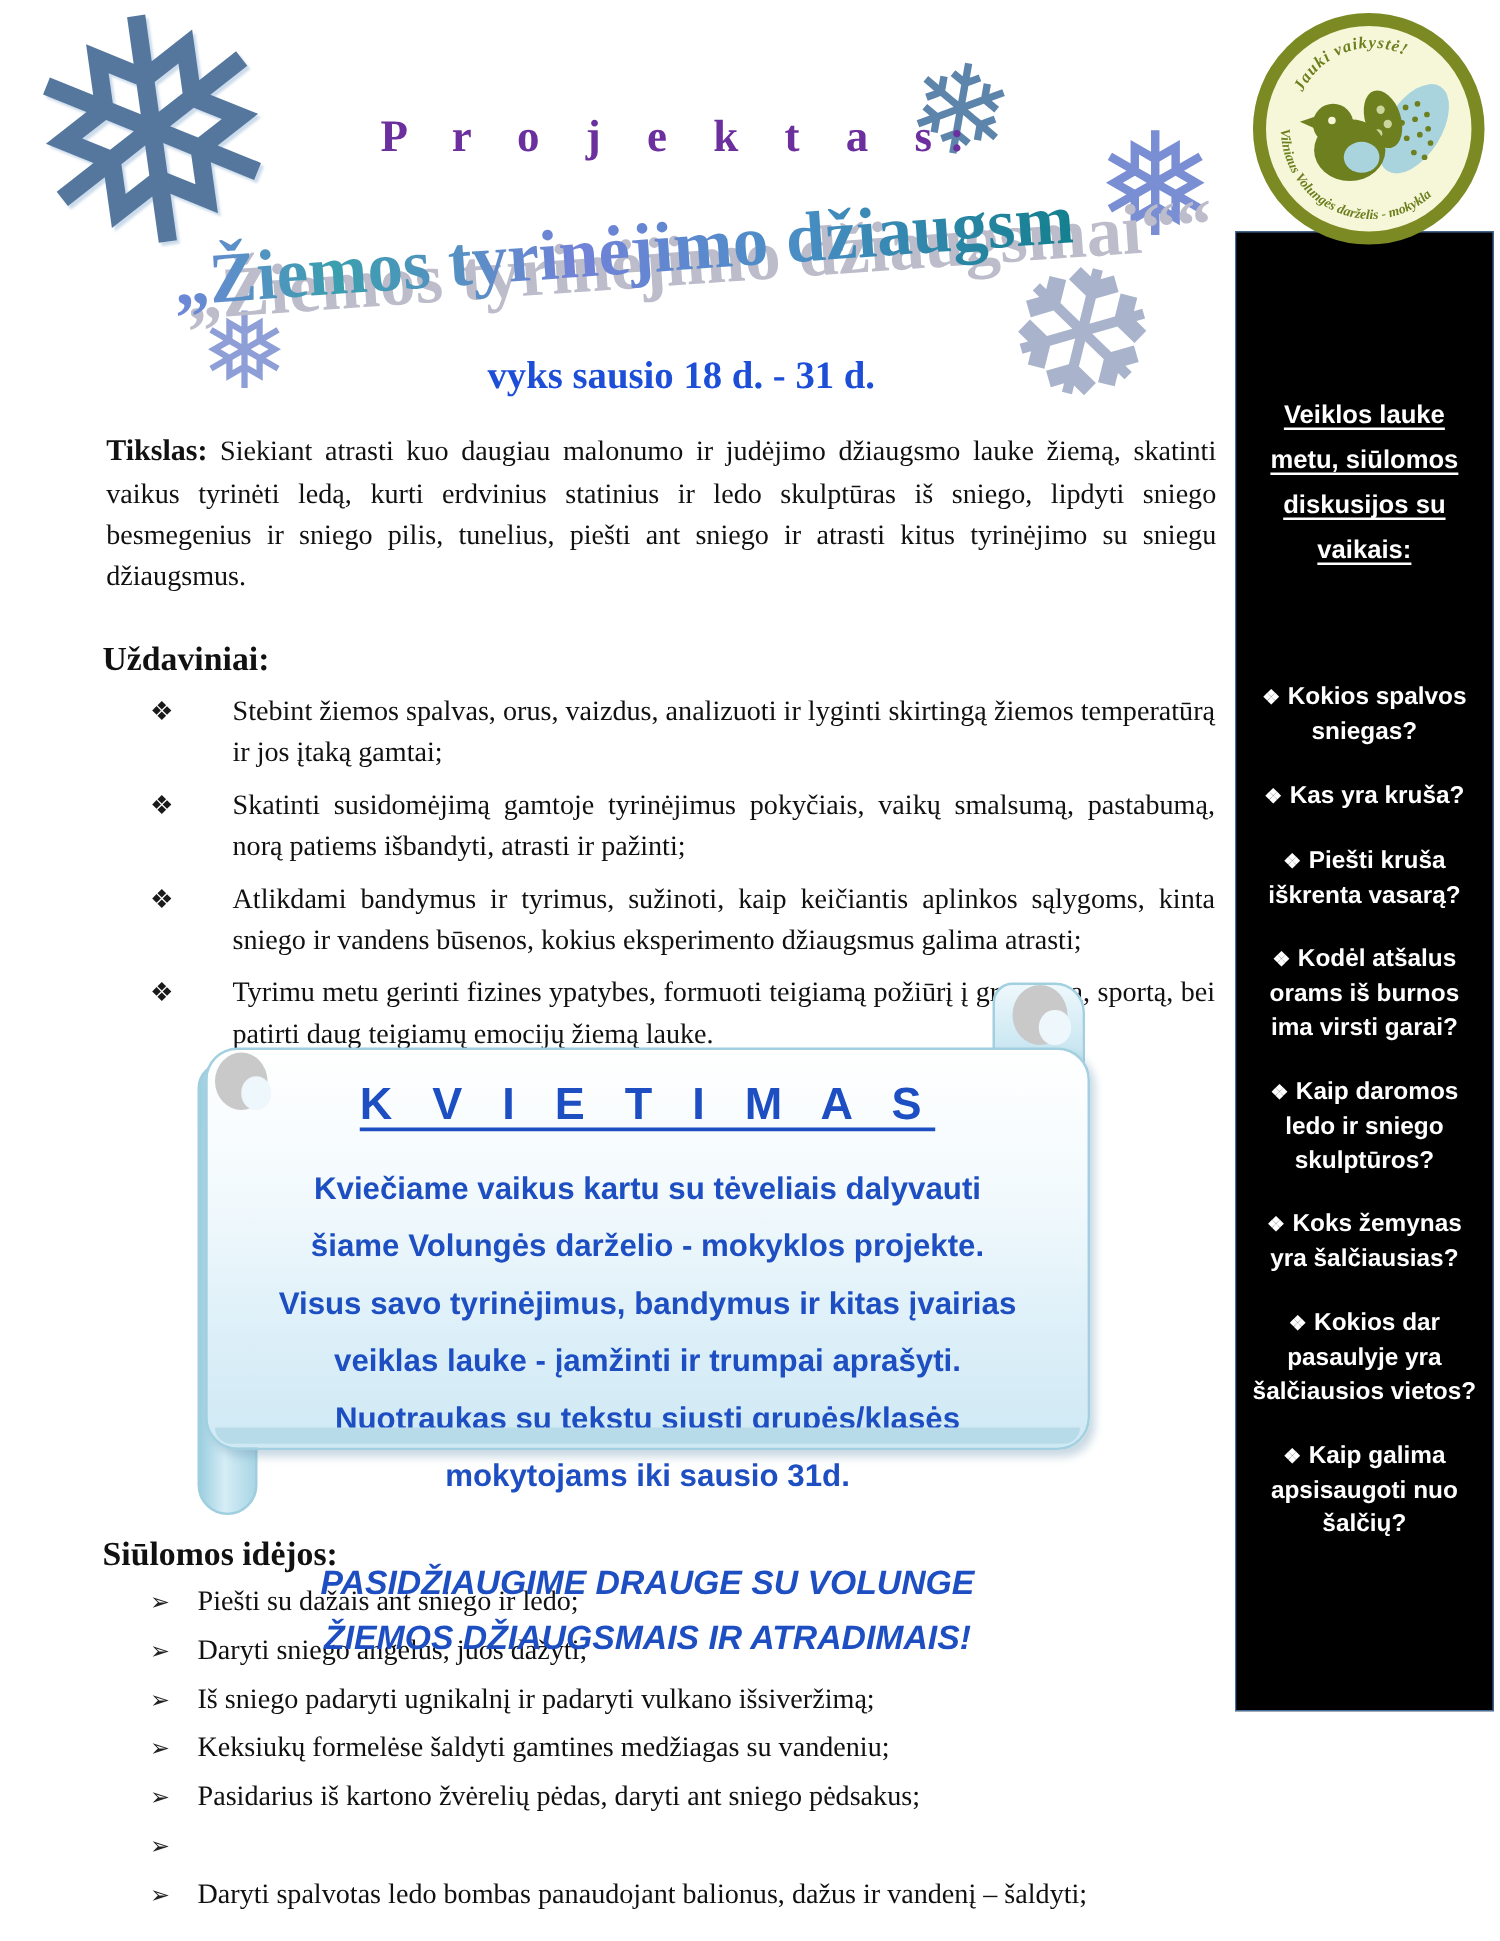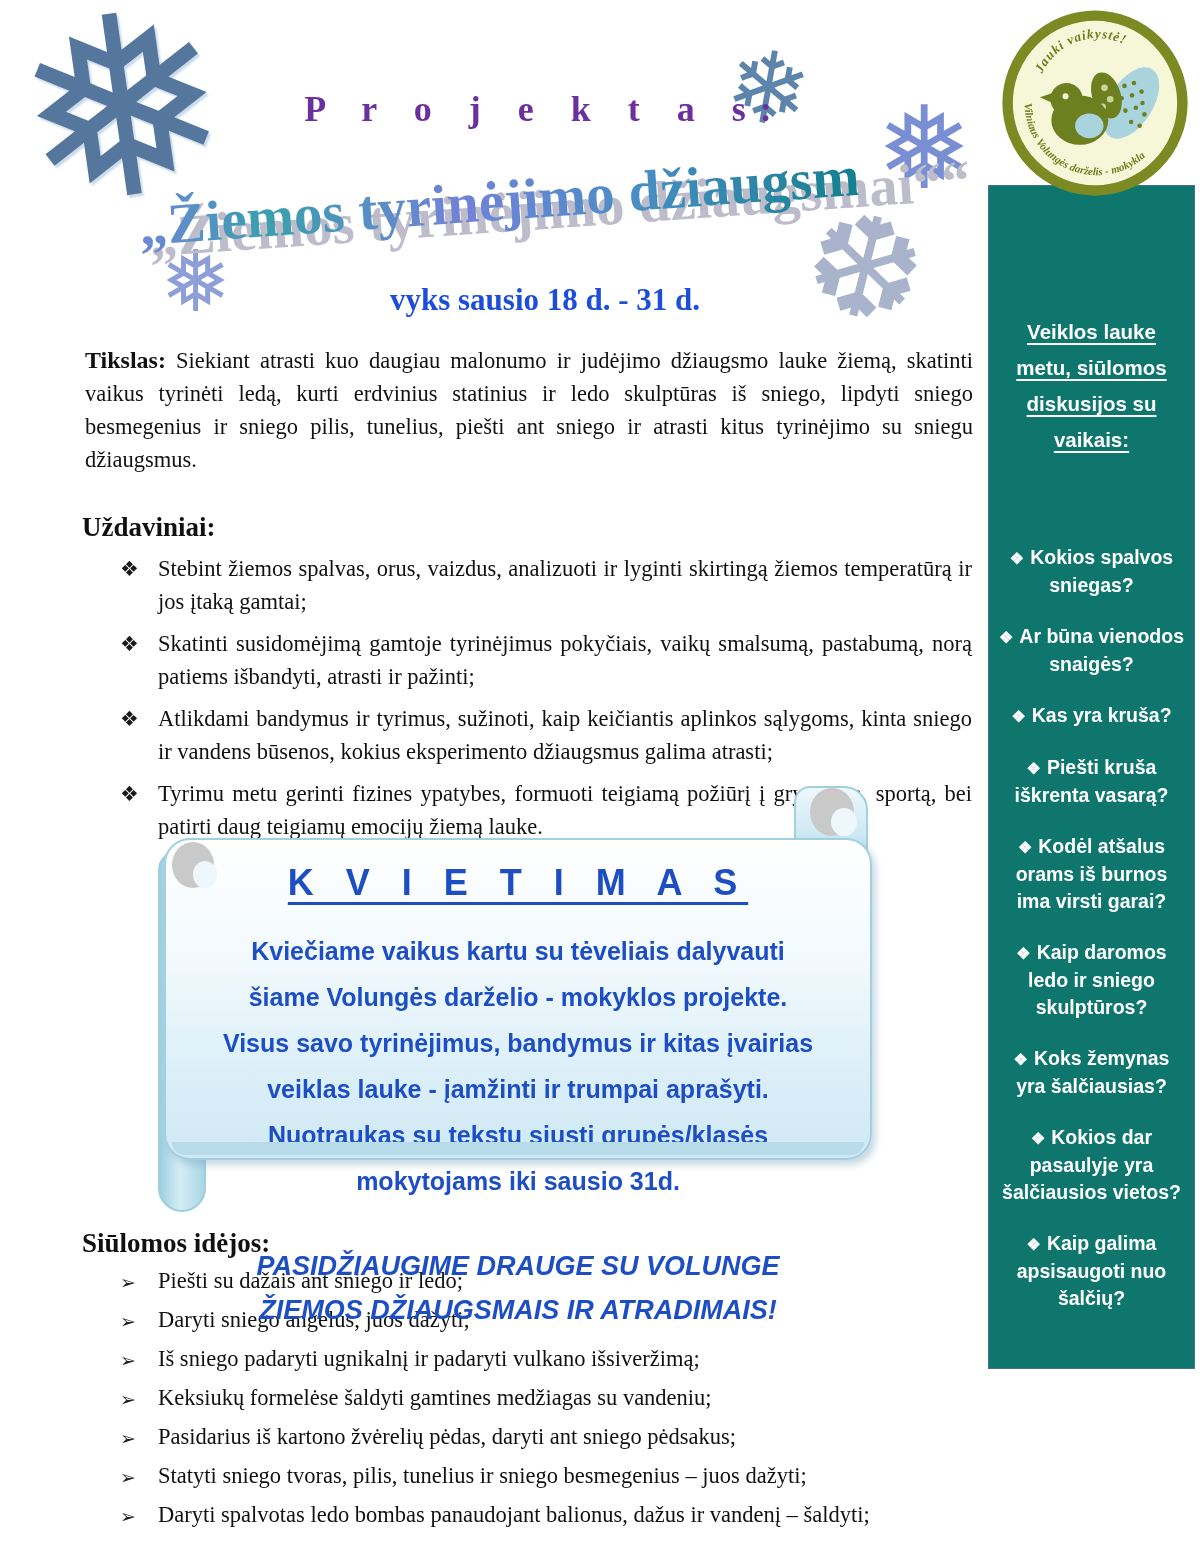--- a/index.html
+++ b/index.html
@@ -35,21 +35,21 @@
   .tikslas .lbl { font-weight:bold; font-size:24px; }
   .h-serif { position:absolute; left:82px; font-size:27px; font-weight:bold; }
   .h-uzd { top:512px; }
   .h-idj { top:1228px; }
 
   ul.plain { list-style:none; position:absolute; }
   .uzd-list { left:120px; top:552px; width:852px; }
   .uzd-list li { display:flex; gap:14px; margin-bottom:9px;
                  font-size:22.5px; line-height:33px; }
   .uzd-list .blt { flex:0 0 24px; font-size:21px; padding-top:1px; color:#1a1a1a; }
-  .uzd-list .btxt { text-align:justify; }
+  .uzd-list .btxt { text-align:justify;margin-left:28px; }
 
   .idj-list { left:120px; top:1266px; width:860px; }
   .idj-list li { display:flex; gap:16px; margin-bottom:7px; font-size:22.5px; line-height:30px; }
   .idj-list .blt { flex:0 0 22px; font-size:19px; padding-top:2px; color:#222; }
 
   
   .scroll { position:absolute; left:156px; top:786px; width:724px; height:436px; }
   .roll-left { position:absolute; left:2px; top:64px; width:48px; height:362px;
                background:linear-gradient(90deg,#9ccfe0,#d6edf6 45%,#a9d6e5);
                border:2px solid #9fcede; border-radius:22px 22px 26px 26px; z-index:1; }
@@ -71,21 +71,21 @@
   .kv-title { margin-top:22px; display:inline-block; font-size:36px; font-weight:bold;
               letter-spacing:11px; color:#1d4ec2; text-decoration:underline;
               text-underline-offset:7px; }
   .kv-body { width:600px; margin:24px auto 0; font-size:25px; font-weight:bold;
              line-height:46px; color:#1d4ec2; }
   .kv-close { width:620px; margin:40px auto 0; font-size:27px; font-style:italic;
               font-weight:600; line-height:44px; color:#1d4ec2; }
 
   
   .sidebar { position:absolute; left:988px; top:185px; width:207px; height:1184px;
-             background:#0f766e; border:1px solid #44719f;
+             background:#000000; border:1px solid #44719f;
              font-family:"Liberation Sans", sans-serif; color:#ffffff; }
   .sb-heading { margin:128px 10px 0; text-align:center; font-size:20.5px; font-weight:bold;
                 line-height:36px; text-decoration:underline; text-underline-offset:4px; }
   .sb-items { margin-top:86px; }
   .sb-item { margin:0 8px 24px; text-align:center; font-size:19.5px; font-weight:bold;
              line-height:27px; }
   .sb-item .blt { font-size:16px; margin-right:6px; }
 
   
   .logo { position:absolute; left:1000px; top:8px; width:190px; height:190px; }
@@ -159,33 +159,31 @@
   <li>
       <span class="blt">➢</span>
       <span>Keksiukų formelėse šaldyti gamtines medžiagas su vandeniu;</span>
     </li>
   <li>
       <span class="blt">➢</span>
       <span>Pasidarius iš kartono žvėrelių pėdas, daryti ant sniego pėdsakus;</span>
     </li>
   <li>
       <span class="blt">➢</span>
-      <span>Statyti sniego tvoras, pilis, tunelius ir sniego besmegenius – juos dažyti;</span>
     </li>
   <li>
       <span class="blt">➢</span>
       <span>Daryti spalvotas ledo bombas panaudojant balionus, dažus ir vandenį – šaldyti;</span>
     </li>
 </ul>
 
 <aside class="sidebar">
   <div class="sb-heading">Veiklos lauke metu, siūlomos diskusijos su vaikais:</div>
   <div class="sb-items">
     <div class="sb-item"><span class="blt">❖</span><span>Kokios spalvos sniegas?</span></div>
-    <div class="sb-item"><span class="blt">❖</span><span>Ar būna vienodos snaigės?</span></div>
     <div class="sb-item"><span class="blt">❖</span><span>Kas yra kruša?</span></div>
     <div class="sb-item"><span class="blt">❖</span><span>Piešti kruša iškrenta vasarą?</span></div>
     <div class="sb-item"><span class="blt">❖</span><span>Kodėl atšalus orams iš burnos ima virsti garai?</span></div>
     <div class="sb-item"><span class="blt">❖</span><span>Kaip daromos ledo ir sniego skulptūros?</span></div>
     <div class="sb-item"><span class="blt">❖</span><span>Koks žemynas yra šalčiausias?</span></div>
     <div class="sb-item"><span class="blt">❖</span><span>Kokios dar pasaulyje yra šalčiausios vietos?</span></div>
     <div class="sb-item"><span class="blt">❖</span><span>Kaip galima apsisaugoti nuo šalčių?</span></div>
   </div>
 </aside>
 

